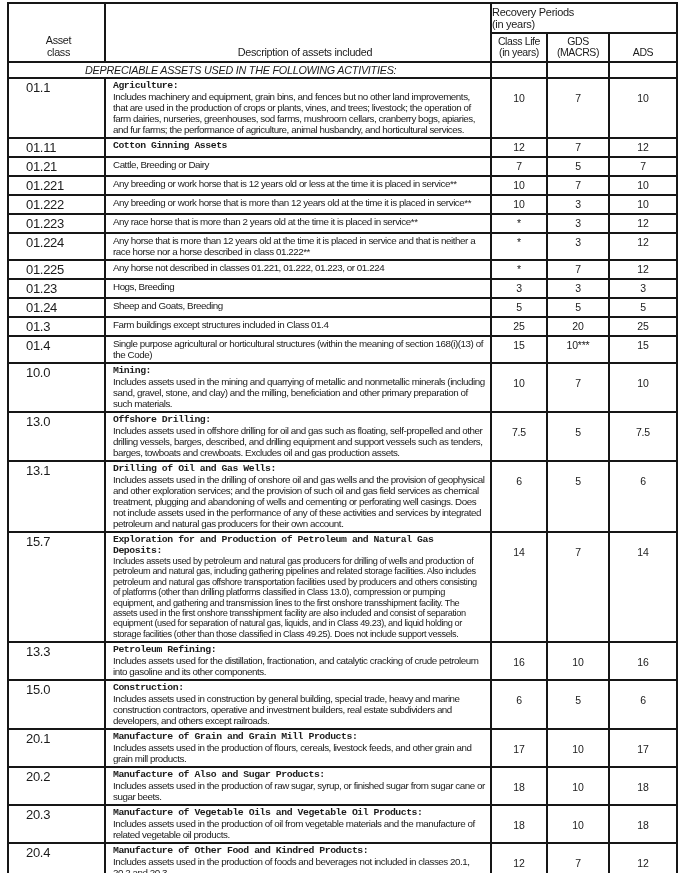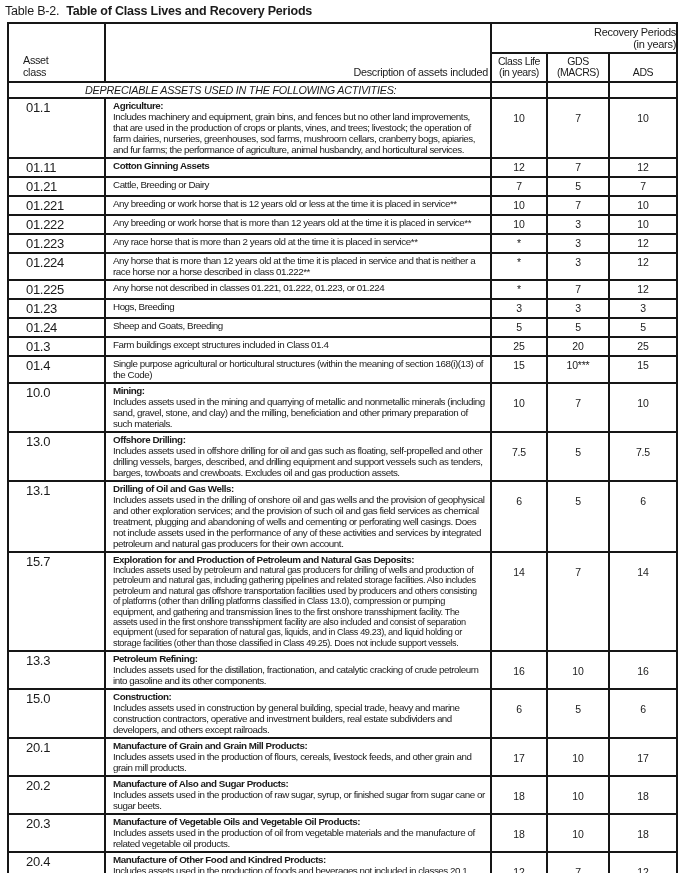--- a/index.html
+++ b/index.html
@@ -25,72 +25,69 @@
   col.c-asset { width:97px; }
   col.c-life  { width:56px; }
   col.c-gds   { width:62px; }
   col.c-ads   { width:68px; }
 
   th, td { border:2px solid #161616; }
 
   
   th { font-weight:normal; padding:0; }
   .h-asset {
-    vertical-align:bottom; text-align:left;
+    vertical-align:bottom; text-align:center;
     font-size:10.8px; letter-spacing:-0.3px;
     padding:2px 10px 3px 14px; line-height:11.5px;
   }
   .h-desc {
-    vertical-align:bottom; text-align:right;
+    vertical-align:bottom; text-align:center;
     font-size:10.8px; letter-spacing:-0.3px;
     padding:2px 2px 3px 16px;
   }
   .h-recovery {
-    text-align:right; font-size:11px; letter-spacing:-0.3px;
+    text-align:left; font-size:11px; letter-spacing:-0.3px;
     line-height:11.5px; padding:3px 0 2px 0;
   }
   .h-sub {
     vertical-align:bottom;
     font-size:10.5px; letter-spacing:-0.4px;
     line-height:11px; padding:2px 0 3px 0;
   }
 
   
   tr.thin td { border-top-width:1px; }
   td.asset-cell {
     vertical-align:top; text-align:left;
     font-size:13px; letter-spacing:-0.3px;
     padding:1px 2px 1px 17px;
   }
   td.desc-cell {
     vertical-align:top;
     font-size:9.8px; letter-spacing:-0.45px; line-height:11px;
     padding:1px 5px 2px 7px;
   }
-  td.desc-cell .hd { font-weight:bold; }
+  td.desc-cell .hd { font-weight:bold;font-family:Liberation Mono, monospace; }
   tr.small td.desc-cell .bd { font-size:9.2px; line-height:10.4px; letter-spacing:-0.4px; }
   td.num-cell {
     vertical-align:top; text-align:center;
     font-size:10.5px; letter-spacing:-0.2px;
     padding-top:2px;
   }
   tr.tall td.num-cell { padding-top:13px; }
   td.section-cell {
     font-style:italic; font-size:10.8px; letter-spacing:-0.25px;
     padding:1px 12px 1px 76px; vertical-align:top;
   }
 </style>
 </head>
 <body>
 
 <div class="page">
 
-  <div class="doc-title">
-    <span class="prefix">Table B-2.</span><span class="main">Table of Class Lives and Recovery Periods</span>
-  </div>
 
   <table class="b2">
     <colgroup>
       <col class="c-asset">
         <col class="c-desc">
         <col class="c-life">
         <col class="c-gds">
         <col class="c-ads">
     </colgroup>
     <thead>

